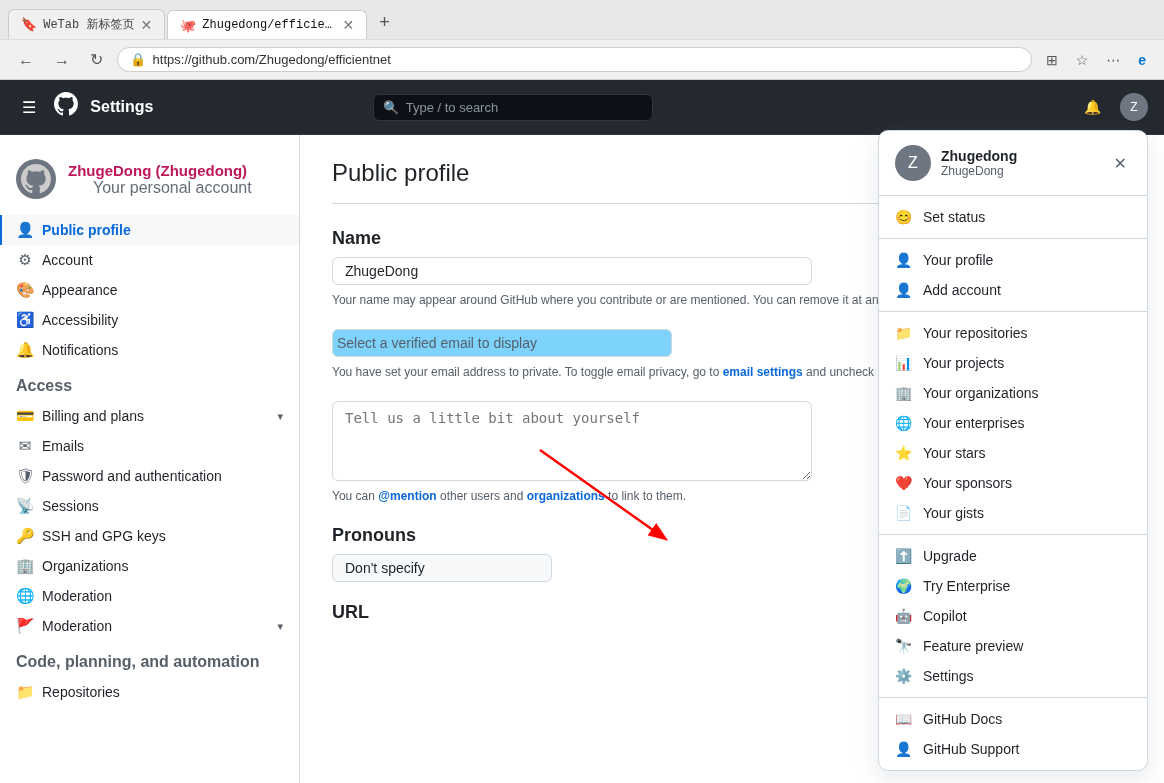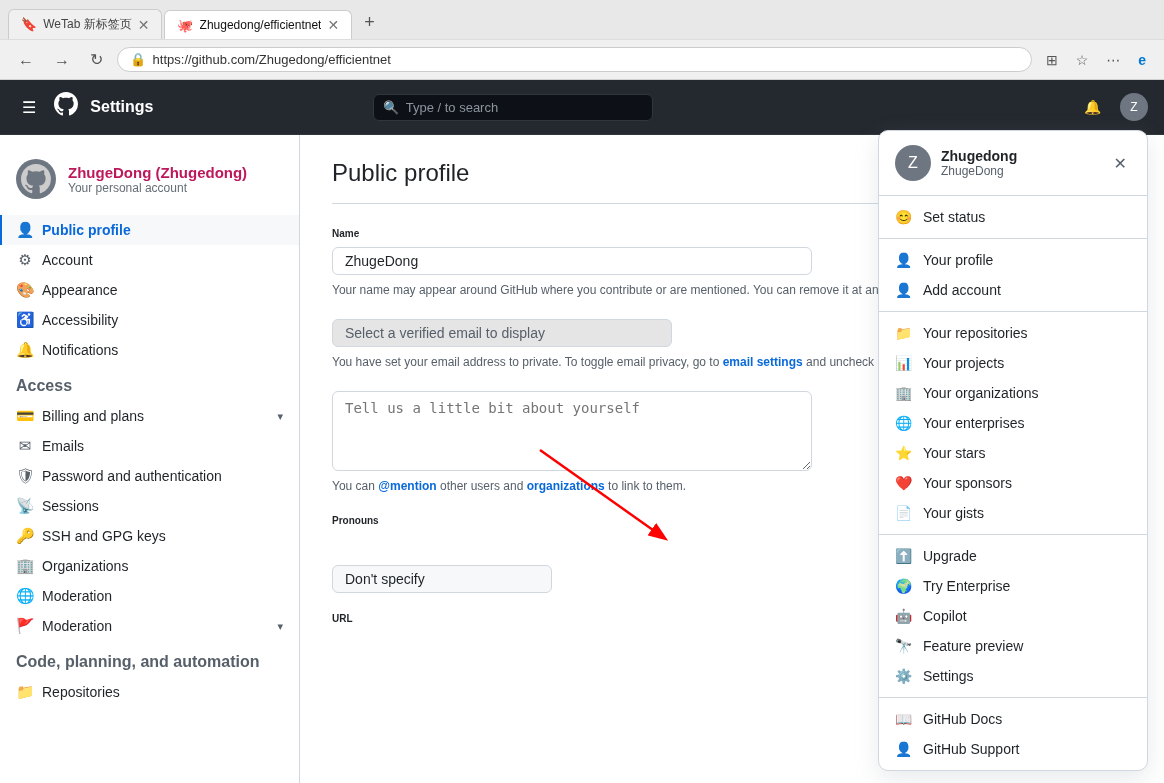--- a/index.html
+++ b/index.html
@@ -4,21 +4,21 @@
   <style>
     * { box-sizing: border-box; margin: 0; padding: 0; }
     body { font-family: -apple-system, BlinkMacSystemFont, "Segoe UI", Helvetica, Arial, sans-serif; font-size: 14px; background: #ffffff; color: #1f2328; }
 
     
     .browser-chrome { background: #f0f0f0; border-bottom: 1px solid #d0d0d0; }
     .browser-tabs { display: flex; align-items: flex-end; padding: 6px 8px 0; background: #e8e8e8; gap: 2px; }
     .browser-tab { display: flex; align-items: center; gap: 6px; padding: 6px 12px; background: #f0f0f0; border-radius: 6px 6px 0 0; font-size: 12px; color: #444; min-width: 140px; max-width: 200px; border: 1px solid #ccc; border-bottom: none; cursor: pointer; }
     .browser-tab.active { background: #ffffff; color: #111; }
     .browser-tab .tab-icon { font-size: 13px; }
-    .browser-tab .tab-title { flex: 1; overflow: hidden; text-overflow: ellipsis; white-space: nowrap; }
+    .browser-tab .tab-title { flex: 1; overflow: hidden; text-overflow: ellipsis; white-space: nowrap; font-family: Liberation Mono, monospace; }
     .browser-tab .tab-close { color: #777; font-size: 14px; cursor: pointer; }
     .tab-new-btn { background: none; border: none; padding: 6px 10px; font-size: 18px; color: #555; cursor: pointer; align-self: center; }
 
     .browser-nav { display: flex; align-items: center; padding: 6px 12px; gap: 8px; background: #f0f0f0; border-top: 1px solid #ddd; }
     .nav-btn { background: none; border: none; font-size: 16px; color: #555; cursor: pointer; padding: 4px 6px; border-radius: 4px; }
     .address-bar { flex: 1; display: flex; align-items: center; background: white; border: 1px solid #ccc; border-radius: 20px; padding: 4px 12px; font-size: 13px; color: #333; gap: 6px; }
     .address-bar .lock-icon { color: #555; }
     .nav-actions { display: flex; gap: 6px; }
     .nav-action-btn { background: none; border: none; font-size: 14px; color: #555; cursor: pointer; padding: 4px 6px; }
 
@@ -32,43 +32,43 @@
     .gh-avatar { width: 28px; height: 28px; background: #8b949e; border-radius: 50%; display: flex; align-items: center; justify-content: center; overflow: hidden; font-size: 12px; color: white; }
 
     
     .main-layout { display: flex; min-height: calc(783px - 130px); }
 
     
     .sidebar { width: 300px; min-width: 300px; padding: 16px 0; background: #ffffff; border-right: 1px solid #d0d7de; }
     .sidebar-user { display: flex; align-items: center; gap: 12px; padding: 8px 16px 16px; }
     .sidebar-avatar { width: 40px; height: 40px; background: #6e7681; border-radius: 50%; display: flex; align-items: center; justify-content: center; font-size: 18px; color: white; overflow: hidden; }
     .sidebar-user-info .username { font-weight: 600; font-size: 15px; color: #be185d; }
-    .sidebar-user-info .subtitle { font-size: 12px; color: #656d76; }
+    .sidebar-user-info .subtitle { font-size: 16px; color: #656d76; margin-left: 25px; }
 
     .sidebar-nav-item { display: flex; align-items: center; gap: 8px; padding: 6px 16px; cursor: pointer; color: #1f2328; font-size: 14px; text-decoration: none; }
     .sidebar-nav-item.active { background: #f6f8fa; font-weight: 600; border-left: 2px solid #0969da; color: #0969da; padding-left: 14px; }
     .sidebar-nav-item .nav-icon { font-size: 15px; color: #57606a; width: 18px; text-align: center; }
     .sidebar-nav-item.active .nav-icon { color: #0969da; }
     .sidebar-section-title { font-size: 16px; font-weight: 600; color: #57606a; padding: 12px 16px 6px; text-transform: none; }
     .sidebar-nav-item .chevron { margin-left: auto; color: #57606a; font-size: 11px; }
 
     
     .content-area { flex: 1; padding: 24px 32px; overflow-y: auto; max-width: 840px; }
     .page-title { font-size: 24px; font-weight: 400; color: #1f2328; margin-bottom: 24px; padding-bottom: 16px; border-bottom: 1px solid #d0d7de; }
 
     .form-section { margin-bottom: 20px; }
-    .form-label { font-size: 10px; font-weight: 600; color: #1f2328; margin-bottom: 8px; display: block; }
+    .form-label { font-size: 18px; font-weight: 600; color: #1f2328; margin-bottom: 8px; display: block; }
     .form-input { width: 100%; padding: 5px 12px; border: 1px solid #d0d7de; border-radius: 6px; font-size: 14px; color: #1f2328; background: #ffffff; outline: none; }
     .form-hint { font-size: 12px; color: #57606a; margin-top: 6px; line-height: 1.5; }
     .form-hint a { color: #0969da; text-decoration: none; font-weight: bold; }
     .form-textarea { width: 100%; padding: 8px 12px; border: 1px solid #d0d7de; border-radius: 6px; font-size: 14px; color: #57606a; background: #ffffff; outline: none; min-height: 80px; resize: vertical; }
-    .form-select-wrapper { position: relative; display: inline-block; margin-top: 31px; }
+    .form-select-wrapper { position: relative; display: inline-block; }
     .form-select { padding: 5px 30px 5px 12px; border: 1px solid #d0d7de; border-radius: 6px; font-size: 14px; color: #1f2328; background: #f6f8fa; outline: none; appearance: none; cursor: pointer; min-width: 220px; }
     .email-select-wrapper { position: relative; display: inline-block; width: 340px; }
-    .email-select { width: 100%; padding: 5px 30px 5px 12px; border: 1px solid #d0d7de; border-radius: 6px; font-size: 14px; color: #57606a; background: #e5e5e5; outline: none; appearance: none; cursor: pointer; }
+    .email-select { width: 100%; padding: 5px 30px 5px 4px; border: 1px solid #d0d7de; border-radius: 6px; font-size: 14px; color: #57606a; background: #7dd3fc; outline: none; appearance: none; cursor: pointer; }
     .user-dropdown { position: absolute; top: 130px; right: 16px; width: 270px; background: white; border: 1px solid #d0d7de; border-radius: 10px; box-shadow: 0 8px 24px rgba(140,149,159,0.2); z-index: 100; overflow: hidden; }
     .dropdown-header { display: flex; align-items: center; gap: 10px; padding: 14px 16px; border-bottom: 1px solid #d0d7de; }
     .dropdown-header-avatar { width: 36px; height: 36px; background: #6e7681; border-radius: 50%; display: flex; align-items: center; justify-content: center; font-size: 16px; color: white; }
     .dropdown-header-info .dropdown-username { font-weight: 600; font-size: 14px; color: #1f2328; }
     .dropdown-header-info .dropdown-handle { font-size: 12px; color: #57606a; }
     .dropdown-close { margin-left: auto; background: none; border: none; color: #57606a; font-size: 16px; cursor: pointer; padding: 4px; }
     .dropdown-section { border-bottom: 1px solid #d0d7de; padding: 6px 0; }
     .dropdown-item { display: flex; align-items: center; gap: 10px; padding: 7px 16px; cursor: pointer; font-size: 14px; color: #1f2328; }
     .dropdown-item .di-icon { width: 18px; text-align: center; color: #57606a; font-size: 14px; }
   </style>

